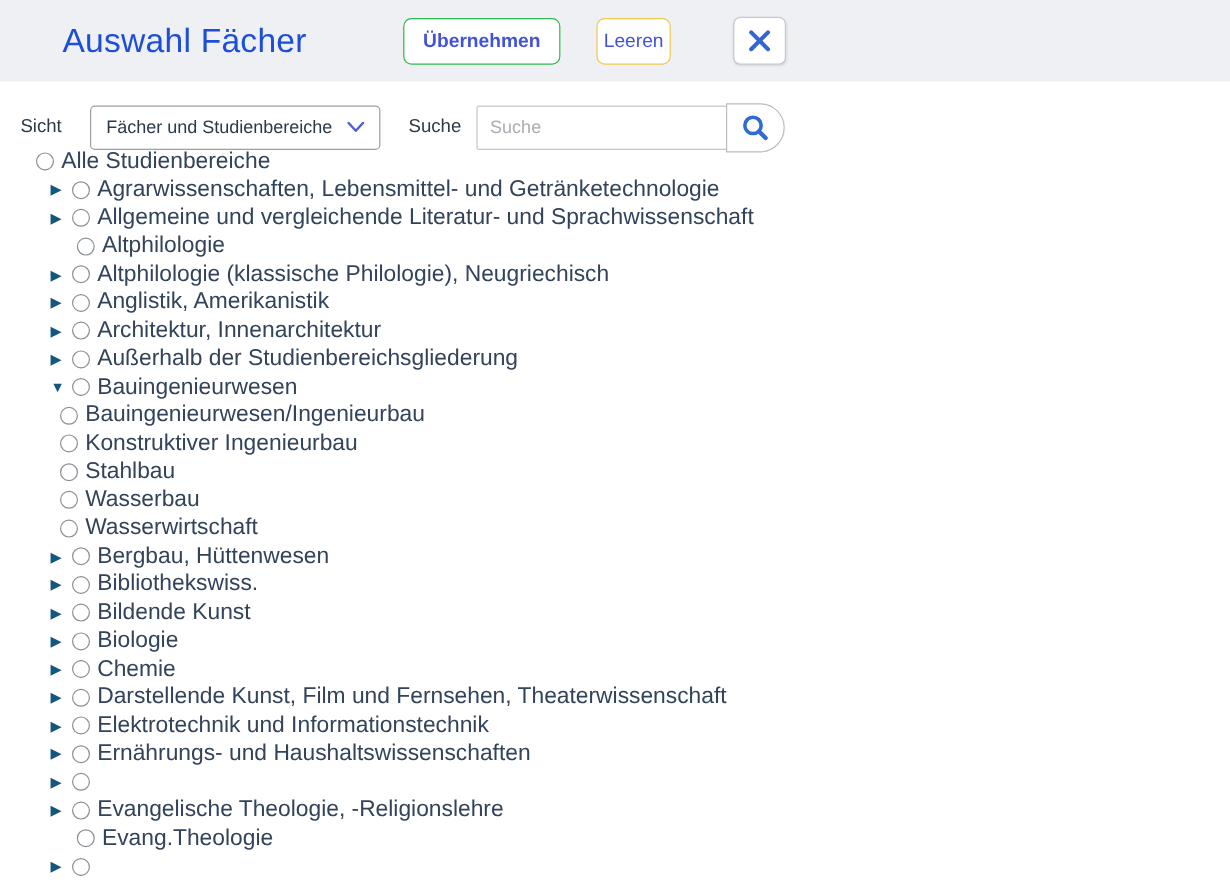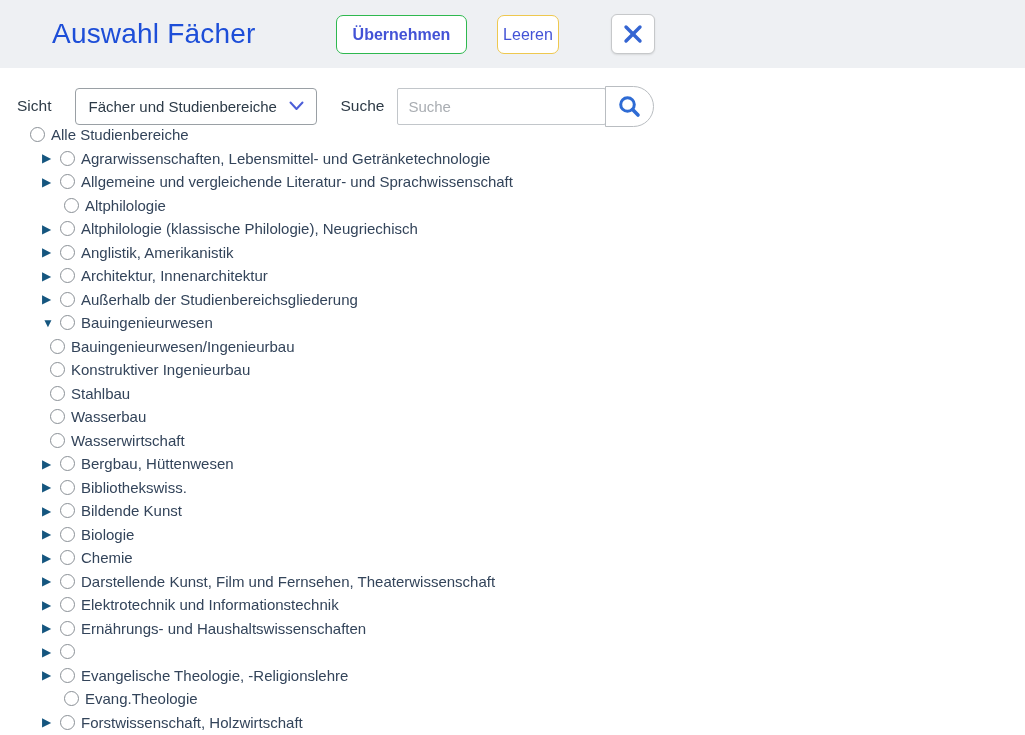--- a/index.html
+++ b/index.html
@@ -64,21 +64,21 @@
   .tri {
     width:13px; margin-right:5px; font-size:12px; line-height:1;
     color:var(--tree-arrow,#15567f); cursor:pointer; flex-shrink:0;
   }
   .tri-spacer { width:22px; flex-shrink:0; }
   .radio {
     width:15px; height:15px; box-sizing:border-box; flex-shrink:0;
     border:1px solid #8a9096; border-radius:50%; background:#fff;
     margin-right:6px; cursor:pointer;
   }
-  .lbl { font-size:15px; color:var(--text,#33445a); white-space:nowrap; cursor:pointer; }
+  .lbl { font-size:19px; color:var(--text,#33445a); white-space:nowrap; cursor:pointer; }
 </style>
 </head>
 <body>
 
 <div class="header">
   <div class="title">Auswahl Fächer</div>
   <button class="btn btn-apply">Übernehmen</button>
   <button class="btn btn-clear">Leeren</button>
   <button class="btn-close">
     <span style="display:flex;">
@@ -227,15 +227,14 @@
       <span class="lbl">Evangelische Theologie, -Religionslehre</span>
     </div>
     <div class="tree-row level-1">
       <span class="tri-spacer"></span>
       <span class="radio"></span>
       <span class="lbl">Evang.Theologie</span>
     </div>
     <div class="tree-row level-1">
       <span class="tri">▶</span>
       <span class="radio"></span>
-      <span class="lbl">Forstwissenschaft, Holzwirtschaft</span>
     </div>
   </div>
 
 </body></html>

